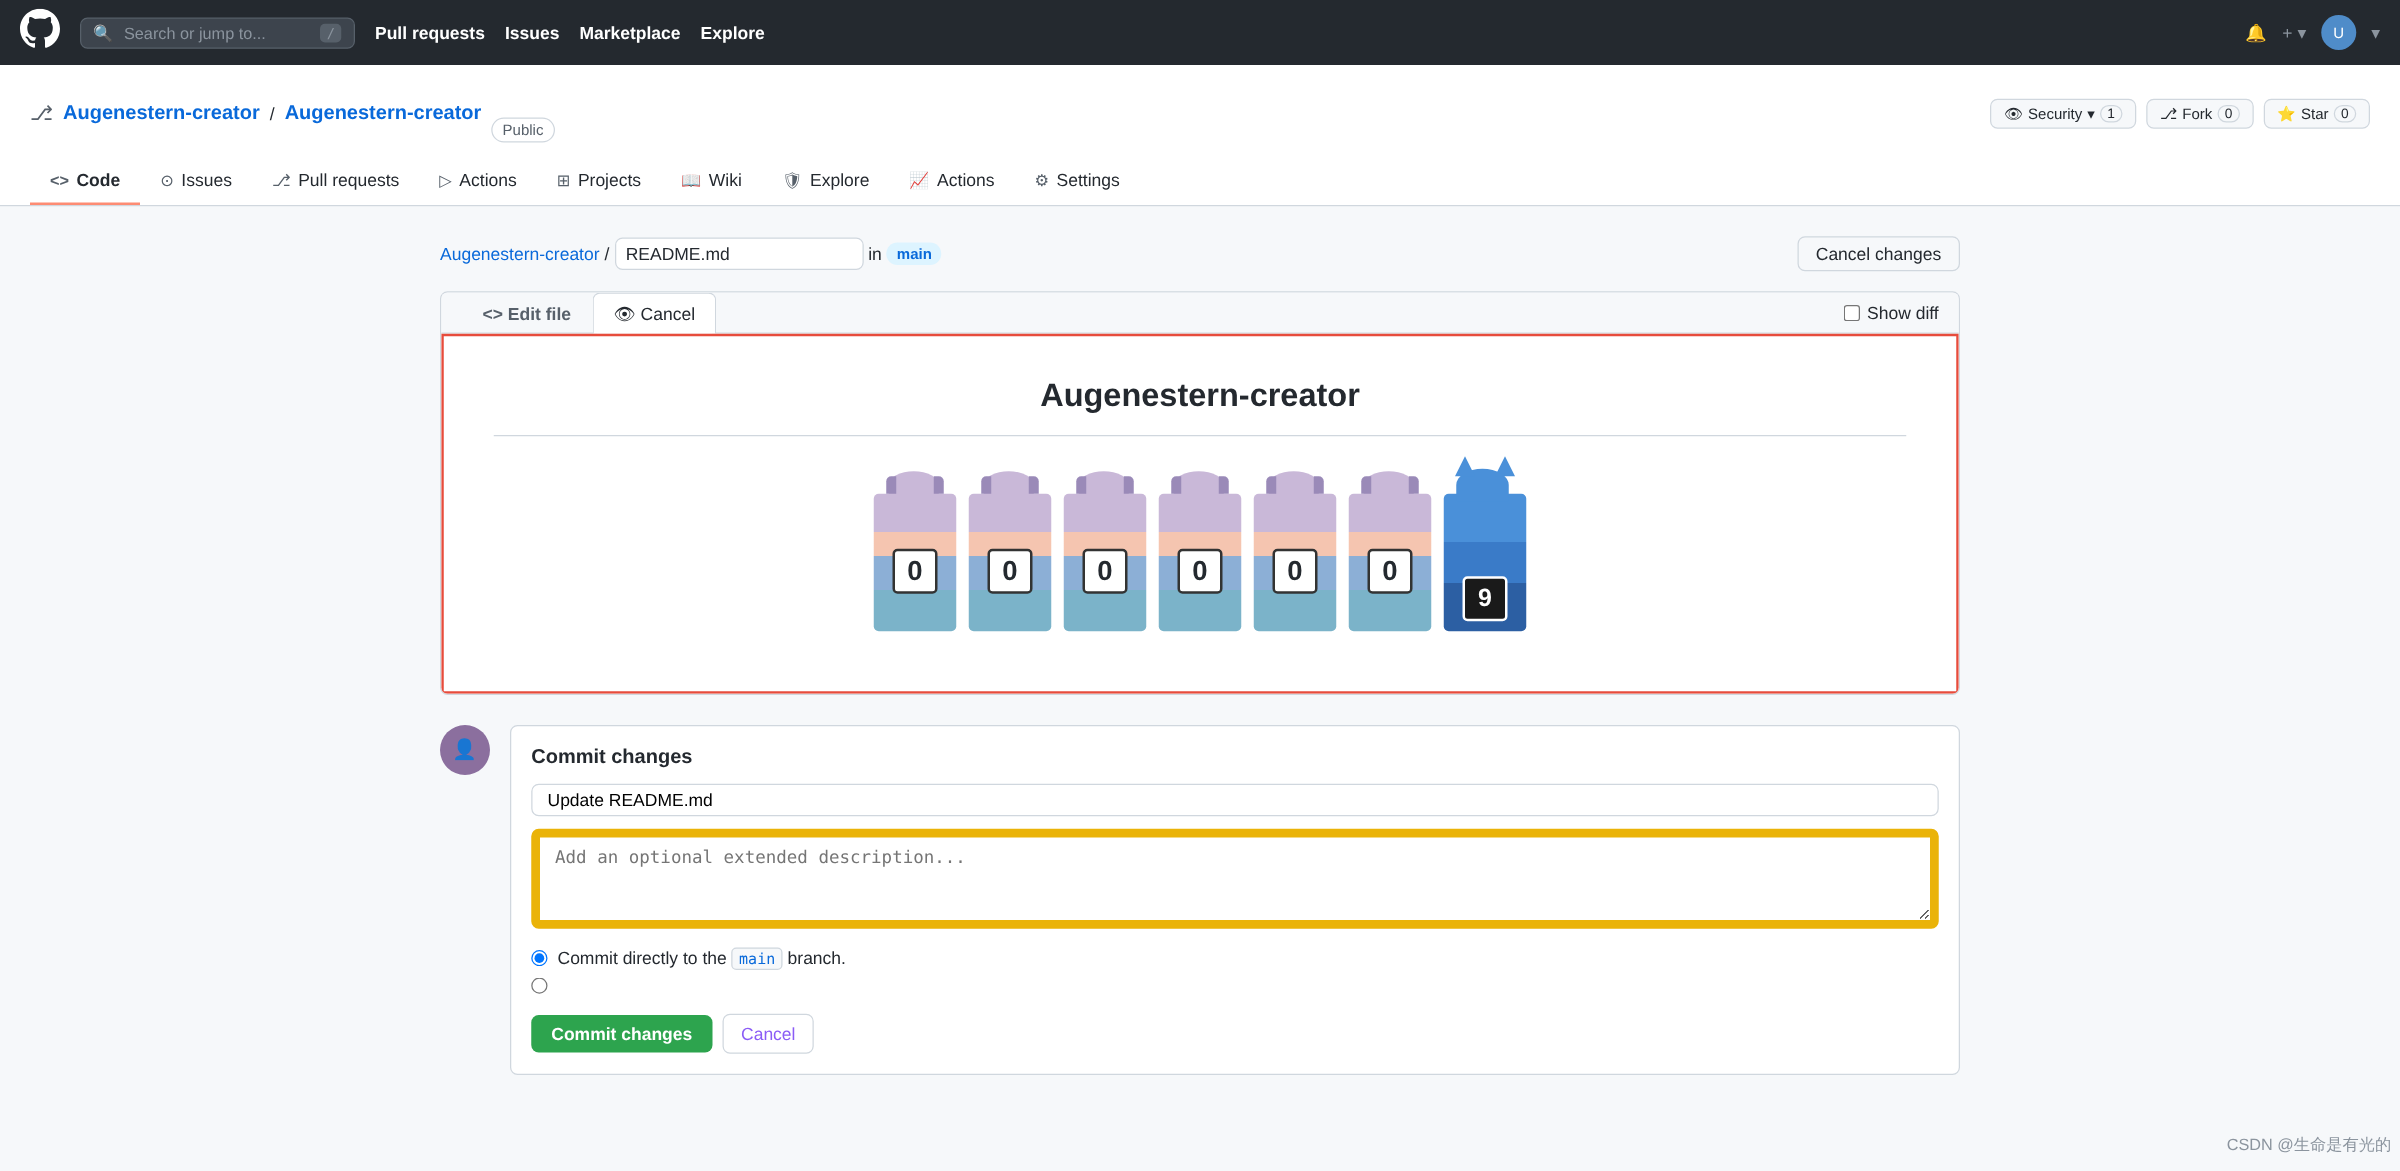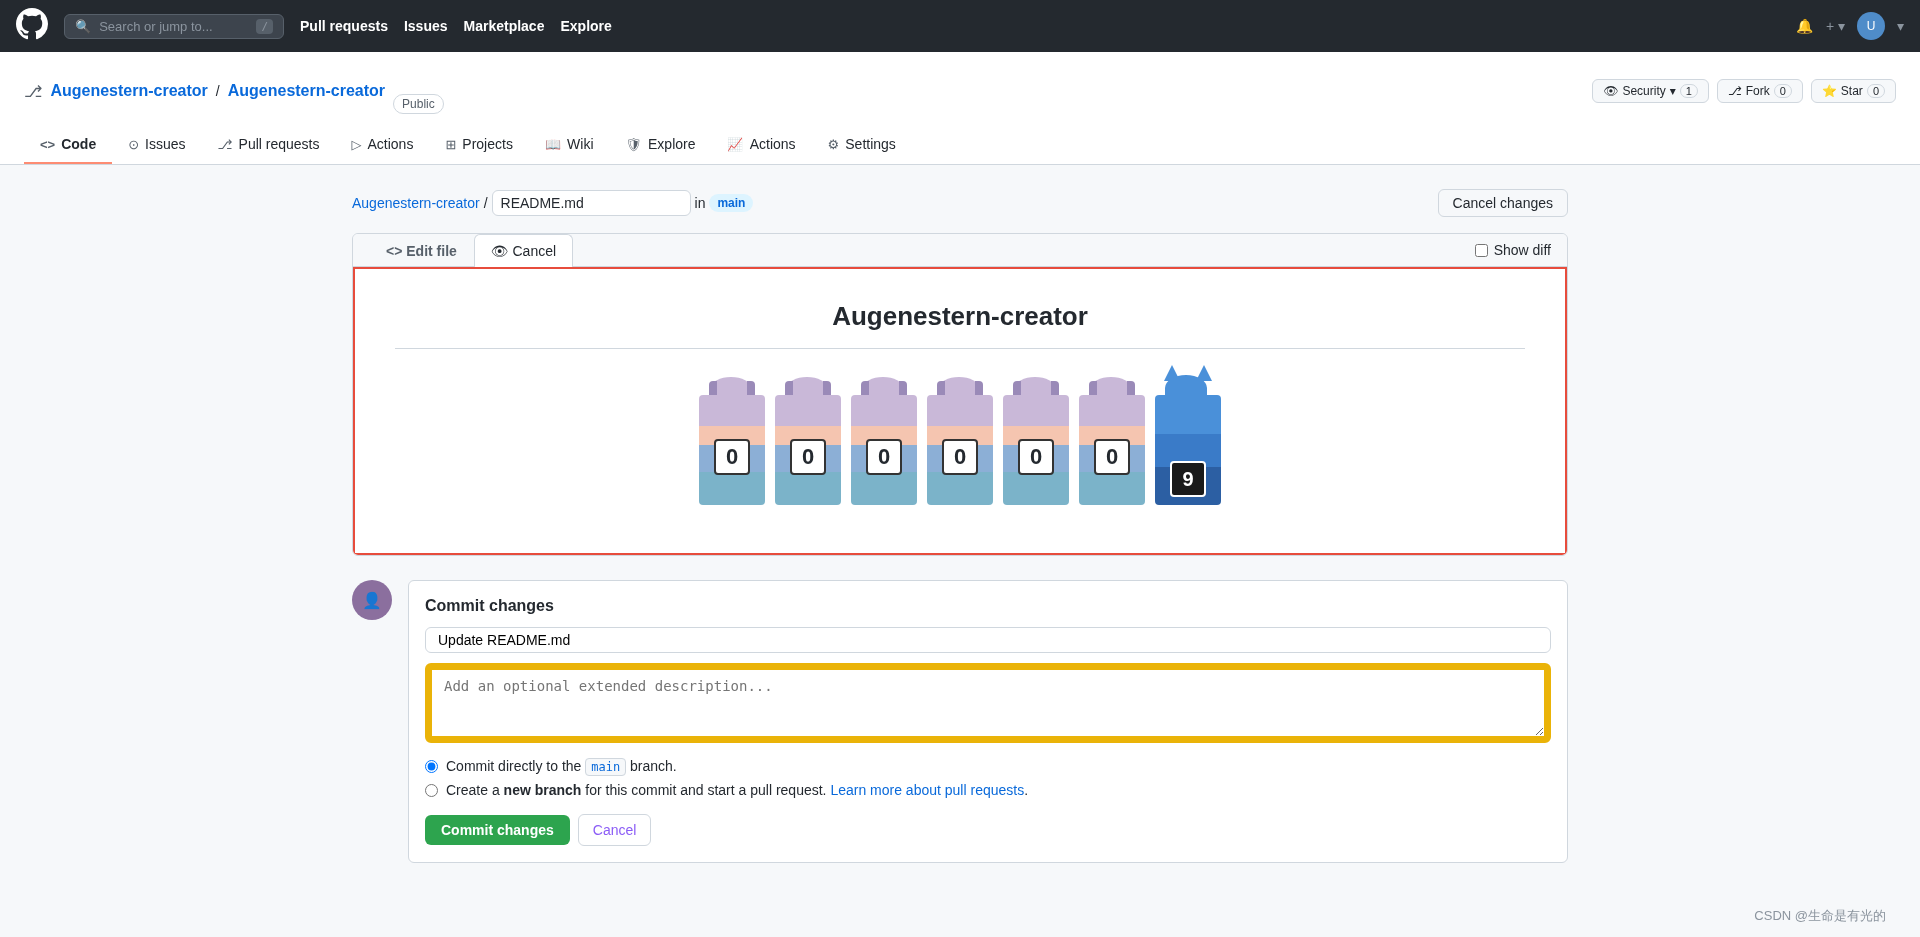--- a/index.html
+++ b/index.html
@@ -311,21 +311,21 @@
       border: 1px solid #d0d7de;
       border-radius: 6px;
       padding: 7px 14px;
       font-size: 14px;
       cursor: pointer;
     }
 
     
     .watermark {
       position: fixed;
-      bottom: 12px; right: 34px;
+      bottom: 12px; right: 7px;
       font-size: 13px; color: #8b949e;
     }
   </style>
 </head>
 <body>
 
 <nav class="top-nav">
   <div class="logo">
     <svg width="32" height="32" viewBox="0 0 16 16" fill="white">
       <path d="M8 0C3.58 0 0 3.58 0 8c0 3.54 2.29 6.53 5.47 7.59.4.07.55-.17.55-.38 0-.19-.01-.82-.01-1.49-2.01.37-2.53-.49-2.69-.94-.09-.23-.48-.94-.82-1.13-.28-.15-.68-.52-.01-.53.63-.01 1.08.58 1.23.82.72 1.21 1.87.87 2.33.66.07-.52.28-.87.51-1.07-1.78-.2-3.64-.89-3.64-3.95 0-.87.31-1.59.82-2.15-.08-.2-.36-1.02.08-2.12 0 0 .67-.21 2.2.82.64-.18 1.32-.27 2-.27.68 0 1.36.09 2 .27 1.53-1.04 2.2-.82 2.2-.82.44 1.1.16 1.92.08 2.12.51.56.82 1.27.82 2.15 0 3.07-1.87 3.75-3.65 3.95.29.25.54.73.54 1.48 0 1.07-.01 1.93-.01 2.2 0 .21.15.46.55.38A8.013 8.013 0 0016 8c0-4.42-3.58-8-8-8z"></path>
@@ -530,26 +530,20 @@
           <div class="commit-option">
             <input type="radio" name="commit-action" id="direct" checked="" style="">
             <label for="direct">
               <span>Commit directly to the</span>
               <span class="branch-inline">main</span>
               <span>branch.</span>
             </label>
           </div>
           <div class="commit-option">
             <input type="radio" name="commit-action" id="newbranch" style="">
-            <label for="newbranch">
-              <span>Create a</span>
-              <strong>new branch</strong>
-              <span>for this commit and start a pull request.</span>
-              <a href="#">Learn more about pull requests</a>.
-            </label>
           </div>
         </div>
         <div class="commit-actions">
           <button class="commit-green-btn">Commit changes</button>
           <button class="commit-cancel-btn">Cancel</button>
         </div>
       </div>
     </div>
   </div>
 

